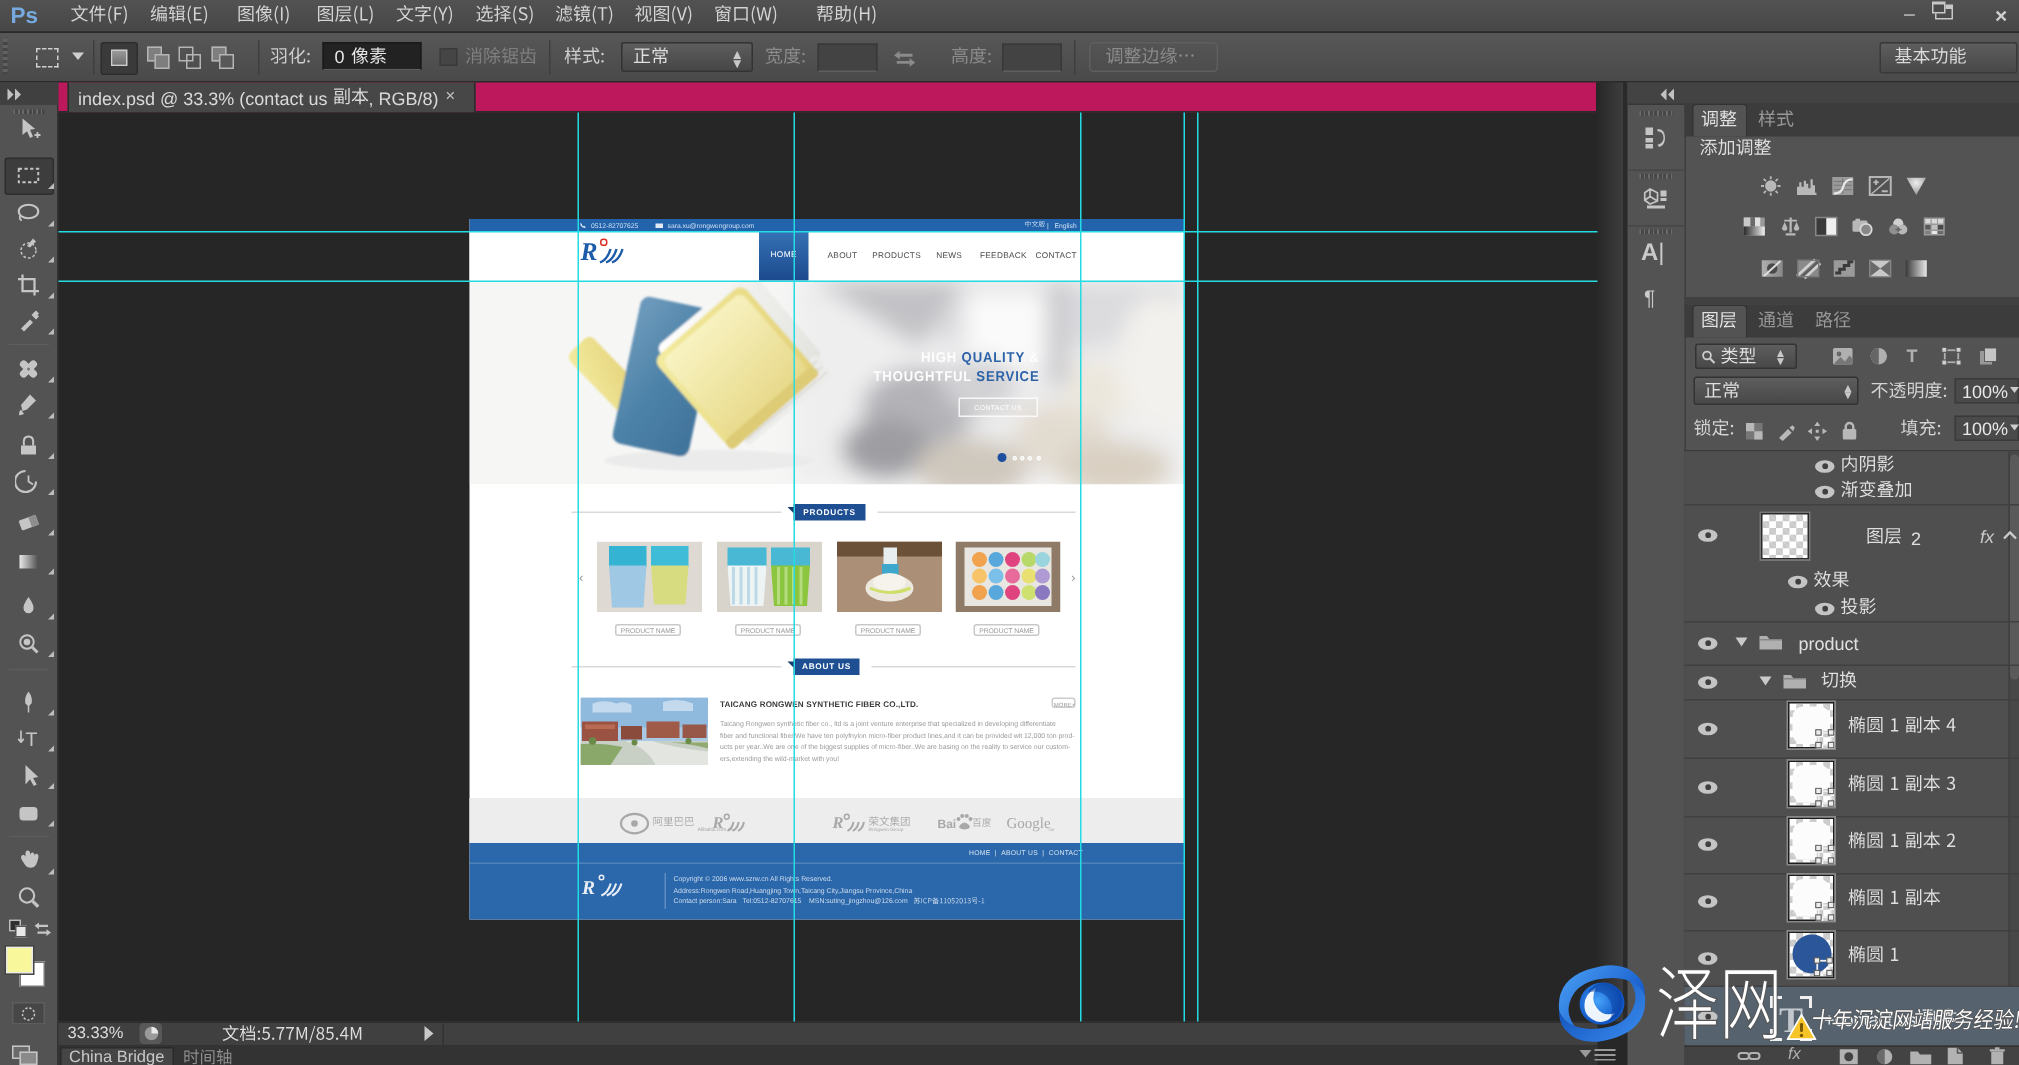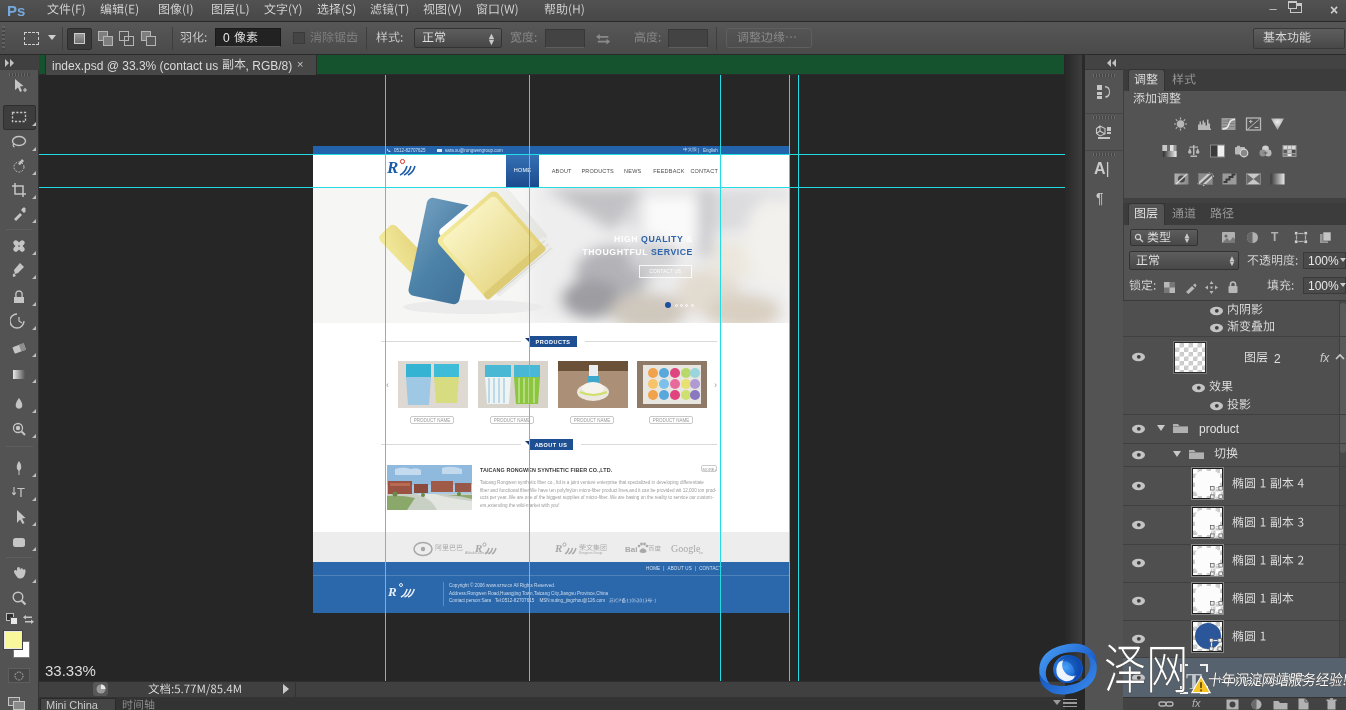--- a/index.html
+++ b/index.html
@@ -229,21 +229,21 @@
       <div class="a" style="left:13px;top:586px;width:17px;height:17px;background:#fff;border:1px solid #777"></div>
       <div class="a" style="left:4px;top:576px;width:18px;height:18px;background:#f8f79b;border:1px solid #e8e8e8;outline:1px solid #444"></div>
       <div class="a" style="left:8px;top:613px;width:22px;height:15px;background:#474747;border:1px solid #5e5e5e"></div>
       <circle class="a"></circle>
       <svg class="a" style="left:11px;top:615px" width="16" height="12">
         <circle cx="8" cy="6" r="4" fill="none" stroke="#c5c5c5" stroke-width="1" stroke-dasharray="1.5 1.2"></circle>
       </svg>
       <div class="a" style="left:8px;top:642px;width:12px;height:9px;border:1px solid #c5c5c5;background:#6a6a6a"></div>
       <div class="a" style="left:13px;top:646px;width:12px;height:9px;border:1px solid #c5c5c5;background:#8a8a8a"></div>
     </div>
-    <div class="a" style="left:39px;top:55px;width:1026px;height:20px;background:#14532d;border-bottom:1px solid #2b2b2b">
+    <div class="a" style="left:39px;top:55px;width:1026px;height:20px;background:#be185d;border-bottom:1px solid #2b2b2b">
       <div class="a" style="left:6px;top:0;width:272px;height:20px;background:#474747;border-right:1px solid #2b2b2b;border-left:1px solid #2b2b2b"></div>
       <div class="a" style="left:13px;top:3px;font-size:12px;color:#dadada">index.psd @ 33.3% (contact us <svg style="vertical-align:-3px" width="24.0" height="15.0" viewBox="0 0 24.0 15.0">
           <path fill="#dadada" d="M8.1 1.9H8.9V8.6H8.1ZM10.2 0.7H11.1V10.3Q11.1 10.8 10.9 11Q10.8 11.2 10.5 11.3Q10.3 11.5 9.8 11.5Q9.3 11.5 8.5 11.5Q8.5 11.4 8.5 11.2Q8.4 11.1 8.4 10.9Q8.3 10.7 8.2 10.6Q8.8 10.6 9.3 10.6Q9.7 10.6 9.9 10.6Q10.1 10.6 10.1 10.6Q10.2 10.5 10.2 10.3ZM0.7 1H7.3V1.8H0.7ZM1.4 10.1H6.6V10.8H1.4ZM1.5 8.2H6.6V8.9H1.5ZM3.6 6.8H4.5V10.5H3.6ZM1 6.3H7.1V11.4H6.3V7.1H1.8V11.5H1ZM2.3 3.4V4.8H5.8V3.4ZM1.4 2.7H6.6V5.5H1.4Z M12.8 3H23.2V3.9H12.8ZM14.7 8.4H21.3V9.3H14.7ZM17.5 0.5H18.5V11.5H17.5ZM16.6 3.3 17.5 3.6Q17 4.8 16.3 6Q15.7 7.1 14.8 8Q14 9 13.1 9.6Q13 9.5 12.9 9.4Q12.8 9.2 12.7 9.1Q12.6 9 12.4 8.9Q13.3 8.3 14.1 7.5Q14.9 6.6 15.6 5.5Q16.2 4.4 16.6 3.3ZM19.3 3.3Q19.7 4.5 20.4 5.5Q21 6.6 21.8 7.4Q22.7 8.3 23.6 8.8Q23.5 8.9 23.3 9Q23.2 9.2 23.1 9.3Q23 9.5 22.9 9.6Q21.9 9 21.1 8Q20.3 7.1 19.6 6Q19 4.8 18.5 3.6Z"></path>
         </svg>, RGB/8)</div>
       <div class="a" style="left:258px;top:3px;font-size:11px;color:#c5c5c5">×</div>
     </div>
     <div class="a" style="left:39px;top:75px;width:1026px;height:606px;background:#262626"></div>
     <div class="a" style="left:1064px;top:55px;width:18px;height:626px;background:linear-gradient(90deg,#262626,#3d3d3d)"></div>
     <div class="a" style="left:1082px;top:55px;width:3px;height:626px;background:#2a2a2a"></div>
     <div class="a" style="left:313px;top:146px;width:477px;height:467px;background:#fff;z-index:10">
@@ -976,34 +976,34 @@
     <svg class="a" style="left:1298px;top:698px" width="11" height="12" viewBox="0 0 11 12">
       <path d="M0.5 0.5 H7 L10.5 4 V11.5 H0.5 Z" fill="#b2b2b2"></path>
       <path d="M7 0.5 V4 H10.5" fill="none" stroke="#555" stroke-width="1"></path>
     </svg>
     <svg class="a" style="left:1326px;top:698px" width="11" height="12" viewBox="0 0 11 12">
       <rect x="1.5" y="3" width="8" height="8.5" fill="#b2b2b2"></rect>
       <rect x="0.5" y="1.5" width="10" height="1.5" fill="#b2b2b2"></rect>
       <rect x="4" y="0.2" width="3" height="1.5" fill="#b2b2b2"></rect>
     </svg>
     <div class="a" style="left:39px;top:681px;width:1026px;height:16px;background:#404040;border-top:1px solid #2e2e2e"></div>
-    <div class="a" style="left:45px;top:662px;font-size:15px;color:#dcdcdc">33.33%</div>
+    <div class="a" style="left:45px;top:683px;font-size:11px;color:#dcdcdc">33.33%</div>
     <div class="a" style="left:93px;top:682px;width:15px;height:14px;background:#585858;border-radius:3px"></div>
     <svg class="a" style="left:96px;top:684px" width="10" height="10" viewBox="0 0 10 10">
       <circle cx="5" cy="5" r="4.5" fill="#9a9a9a"></circle>
       <path d="M5 5 L5 0.5 A4.5 4.5 0 0 1 9.5 5 Z" fill="#e8e8e8"></path>
     </svg>
     <svg style="position:absolute;left:148px;top:683px;" width="94.1" height="14.4" viewBox="0 0 94.1 14.4">
       <path fill="#dcdcdc" d="M8.3 2.9 9.2 3.1Q8.5 5.2 7.4 6.7Q6.2 8.3 4.6 9.3Q3 10.3 1 11Q0.9 10.9 0.8 10.8Q0.7 10.6 0.6 10.5Q0.5 10.3 0.4 10.2Q2.5 9.6 4 8.6Q5.5 7.7 6.6 6.3Q7.7 4.8 8.3 2.9ZM3.1 2.9Q3.8 4.7 4.9 6.2Q6 7.6 7.6 8.6Q9.1 9.7 11.1 10.2Q11 10.3 10.9 10.4Q10.8 10.5 10.7 10.7Q10.6 10.8 10.5 11Q8.5 10.4 6.9 9.3Q5.3 8.2 4.2 6.7Q3 5.1 2.3 3.2ZM0.6 2.5H11V3.3H0.6ZM4.9 0.7 5.8 0.4Q6 0.8 6.3 1.3Q6.5 1.8 6.7 2.2L5.7 2.5Q5.6 2.1 5.4 1.6Q5.1 1.1 4.9 0.7Z M12 2.9H16V3.7H12ZM13.7 0.5H14.5V11H13.7ZM13.6 3.4 14.2 3.6Q14.1 4.3 13.8 5Q13.6 5.8 13.4 6.5Q13.1 7.2 12.8 7.8Q12.6 8.4 12.2 8.9Q12.2 8.7 12 8.5Q11.9 8.3 11.8 8.1Q12.1 7.7 12.4 7.2Q12.6 6.6 12.9 6Q13.1 5.4 13.3 4.7Q13.5 4.1 13.6 3.4ZM14.5 4.1Q14.6 4.2 14.8 4.5Q15 4.8 15.3 5.2Q15.5 5.5 15.7 5.8Q15.9 6.1 16 6.2L15.5 6.9Q15.4 6.7 15.2 6.4Q15 6 14.8 5.7Q14.6 5.3 14.4 5Q14.2 4.7 14.1 4.5ZM18.6 0.5H19.5V5.1H18.6ZM21.3 1.2 22.1 1.4Q21.9 1.9 21.7 2.4Q21.5 2.9 21.3 3.4Q21.1 3.8 20.9 4.2L20.2 4Q20.4 3.6 20.6 3.1Q20.8 2.6 21 2.1Q21.2 1.6 21.3 1.2ZM16.1 1.5 16.8 1.2Q17 1.6 17.2 2.1Q17.4 2.6 17.6 3Q17.7 3.5 17.8 3.8L17.1 4.1Q17 3.8 16.8 3.3Q16.7 2.9 16.5 2.4Q16.3 1.9 16.1 1.5ZM16 4.7H22V10.9H21.2V5.5H16ZM16.1 7H21.5V7.8H16.1ZM15.7 9.4H21.5V10.2H15.7Z M24.6 5.6Q24.3 5.6 24.1 5.4Q23.8 5.2 23.8 4.8Q23.8 4.5 24.1 4.2Q24.3 4 24.6 4Q24.9 4 25.1 4.2Q25.4 4.5 25.4 4.8Q25.4 5.2 25.1 5.4Q24.9 5.6 24.6 5.6ZM24.6 10.3Q24.3 10.3 24.1 10Q23.8 9.8 23.8 9.5Q23.8 9.1 24.1 8.9Q24.3 8.7 24.6 8.7Q24.9 8.7 25.1 8.9Q25.4 9.1 25.4 9.5Q25.4 9.8 25.1 10Q24.9 10.3 24.6 10.3Z M29.2 10.3Q28.6 10.3 28.1 10.1Q27.6 9.9 27.2 9.7Q26.8 9.4 26.5 9.2L27 8.5Q27.3 8.7 27.6 8.9Q27.9 9.1 28.2 9.3Q28.6 9.4 29.1 9.4Q29.6 9.4 30 9.2Q30.4 8.9 30.7 8.5Q30.9 8 30.9 7.4Q30.9 6.5 30.4 6Q29.9 5.5 29.2 5.5Q28.7 5.5 28.4 5.6Q28.1 5.7 27.8 6L27.2 5.6L27.5 1.7H31.6V2.6H28.4L28.2 5Q28.4 4.9 28.7 4.8Q29 4.7 29.4 4.7Q30.1 4.7 30.7 5Q31.3 5.3 31.6 5.9Q32 6.4 32 7.4Q32 8.3 31.6 8.9Q31.2 9.6 30.5 9.9Q29.9 10.3 29.2 10.3Z M34.2 10.3Q33.9 10.3 33.6 10Q33.4 9.8 33.4 9.5Q33.4 9.1 33.6 8.9Q33.9 8.7 34.2 8.7Q34.5 8.7 34.7 8.9Q34.9 9.1 34.9 9.5Q34.9 9.8 34.7 10Q34.5 10.3 34.2 10.3Z M38.1 10.1Q38.1 8.9 38.3 7.9Q38.4 6.9 38.7 6Q38.9 5.1 39.4 4.3Q39.8 3.4 40.4 2.6H36.3V1.7H41.6V2.3Q40.9 3.3 40.4 4.2Q39.9 5 39.7 5.9Q39.4 6.8 39.3 7.9Q39.2 8.9 39.1 10.1Z M44.4 10.1Q44.5 8.9 44.6 7.9Q44.8 6.9 45.1 6Q45.3 5.1 45.8 4.3Q46.2 3.4 46.8 2.6H42.7V1.7H48V2.3Q47.3 3.3 46.8 4.2Q46.3 5 46.1 5.9Q45.8 6.8 45.7 7.9Q45.6 8.9 45.5 10.1Z M49.7 10.1V1.7H51L52.6 6.2Q52.7 6.6 52.9 7.1Q53 7.5 53.2 8H53.3Q53.4 7.5 53.5 7.1Q53.7 6.6 53.8 6.2L55.4 1.7H56.7V10.1H55.7V5.5Q55.7 5.1 55.8 4.7Q55.8 4.2 55.8 3.8Q55.8 3.3 55.9 3H55.8L55.1 4.9L53.6 9.3H52.8L51.2 4.9L50.6 3H50.5Q50.6 3.3 50.6 3.8Q50.6 4.2 50.6 4.7Q50.7 5.1 50.7 5.5V10.1Z M58 12.2 61.5 1H62.2L58.8 12.2Z M65.6 10.3Q64.8 10.3 64.2 10Q63.6 9.7 63.3 9.2Q62.9 8.7 62.9 8Q62.9 7.5 63.1 7Q63.4 6.6 63.7 6.2Q64.1 5.9 64.5 5.7V5.6Q64 5.3 63.7 4.8Q63.3 4.4 63.3 3.7Q63.3 3.1 63.6 2.6Q63.9 2.1 64.5 1.8Q65 1.6 65.6 1.6Q66.4 1.6 66.9 1.8Q67.4 2.1 67.7 2.6Q67.9 3.1 67.9 3.8Q67.9 4.2 67.8 4.6Q67.6 5 67.3 5.3Q67.1 5.6 66.8 5.8V5.9Q67.2 6.1 67.5 6.4Q67.8 6.7 68 7.1Q68.2 7.5 68.2 8.1Q68.2 8.7 67.9 9.2Q67.6 9.7 67 10Q66.4 10.3 65.6 10.3ZM66.2 5.5Q66.6 5.2 66.8 4.7Q67 4.3 67 3.8Q67 3.4 66.9 3.1Q66.7 2.7 66.4 2.5Q66.1 2.3 65.6 2.3Q65 2.3 64.7 2.7Q64.3 3.1 64.3 3.7Q64.3 4.2 64.5 4.5Q64.8 4.9 65.3 5.1Q65.7 5.3 66.2 5.5ZM65.6 9.5Q66.1 9.5 66.5 9.3Q66.8 9.1 67 8.8Q67.2 8.5 67.2 8.1Q67.2 7.6 67.1 7.3Q66.9 7 66.6 6.8Q66.3 6.6 65.9 6.4Q65.5 6.2 65 6Q64.5 6.4 64.2 6.8Q63.9 7.3 63.9 7.9Q63.9 8.4 64.1 8.7Q64.3 9.1 64.7 9.3Q65.1 9.5 65.6 9.5Z M71.8 10.3Q71.1 10.3 70.6 10.1Q70.1 9.9 69.7 9.7Q69.4 9.4 69.1 9.2L69.6 8.5Q69.9 8.7 70.1 8.9Q70.4 9.1 70.8 9.3Q71.2 9.4 71.7 9.4Q72.2 9.4 72.6 9.2Q73 8.9 73.2 8.5Q73.5 8 73.5 7.4Q73.5 6.5 73 6Q72.5 5.5 71.7 5.5Q71.3 5.5 71 5.6Q70.7 5.7 70.3 6L69.8 5.6L70 1.7H74.1V2.6H70.9L70.7 5Q71 4.9 71.3 4.8Q71.6 4.7 72 4.7Q72.7 4.7 73.3 5Q73.9 5.3 74.2 5.9Q74.5 6.4 74.5 7.4Q74.5 8.3 74.1 8.9Q73.7 9.6 73.1 9.9Q72.5 10.3 71.8 10.3Z M76.7 10.3Q76.4 10.3 76.2 10Q76 9.8 76 9.5Q76 9.1 76.2 8.9Q76.4 8.7 76.7 8.7Q77.1 8.7 77.3 8.9Q77.5 9.1 77.5 9.5Q77.5 9.8 77.3 10Q77.1 10.3 76.7 10.3Z M82.3 10.1V4.4Q82.3 4.1 82.3 3.6Q82.3 3.2 82.3 2.8H82.3Q82.1 3.1 81.9 3.5Q81.8 3.8 81.6 4.1L79.7 7H84.4V7.8H78.6V7.1L82.1 1.7H83.2V10.1Z M85.9 10.1V1.7H87.2L88.8 6.2Q88.9 6.6 89.1 7.1Q89.2 7.5 89.4 8H89.4Q89.6 7.5 89.7 7.1Q89.9 6.6 90 6.2L91.6 1.7H92.9V10.1H91.9V5.5Q91.9 5.1 91.9 4.7Q92 4.2 92 3.8Q92 3.3 92.1 3H92L91.3 4.9L89.7 9.3H89L87.4 4.9L86.8 3H86.7Q86.8 3.3 86.8 3.8Q86.8 4.2 86.8 4.7Q86.9 5.1 86.9 5.5V10.1Z"></path>
     </svg>
     <div class="a" style="left:283px;top:684px;width:0;height:0;border-top:5px solid transparent;border-bottom:5px solid transparent;border-left:6px solid #c9c9c9"></div>
     <div class="a" style="left:295px;top:681px;width:1px;height:16px;background:#333"></div>
     <div class="a" style="left:39px;top:697px;width:1026px;height:13px;background:#333"></div>
     <div class="a" style="left:40px;top:698px;width:76px;height:12px;background:#454545;border:1px solid #2a2a2a;border-bottom:none"></div>
-    <div class="a" style="left:46px;top:699px;font-size:11px;color:#c9c9c9">Mini China</div>
+    <div class="a" style="left:46px;top:699px;font-size:11px;color:#c9c9c9">China Bridge</div>
     <svg style="position:absolute;left:122px;top:699px;" width="33.0" height="13.8" viewBox="0 0 33.0 13.8">
       <path fill="#909090" d="M1.3 1.4H4.3V8.5H1.3V7.8H3.6V2.1H1.3ZM1.3 4.5H3.9V5.3H1.3ZM0.9 1.4H1.7V9.4H0.9ZM4.8 2.6H10.6V3.5H4.8ZM8.4 0.5H9.2V9.3Q9.2 9.8 9.1 10Q9 10.2 8.7 10.3Q8.4 10.4 7.9 10.4Q7.3 10.5 6.5 10.4Q6.5 10.3 6.4 10Q6.3 9.8 6.2 9.6Q6.6 9.6 7 9.6Q7.4 9.6 7.7 9.6Q8 9.6 8.1 9.6Q8.3 9.6 8.3 9.5Q8.4 9.5 8.4 9.3ZM5.2 4.7 5.9 4.3Q6.2 4.8 6.5 5.2Q6.9 5.7 7.1 6.2Q7.4 6.6 7.6 7L6.9 7.4Q6.7 7.1 6.4 6.6Q6.2 6.1 5.8 5.6Q5.5 5.1 5.2 4.7Z M12 2.9H12.8V10.6H12ZM12.2 1 12.8 0.6Q13.1 0.8 13.3 1.1Q13.6 1.4 13.8 1.6Q14.1 1.9 14.2 2.2L13.5 2.6Q13.4 2.4 13.2 2.1Q12.9 1.8 12.7 1.5Q12.4 1.2 12.2 1ZM14.9 1.1H20.7V1.8H14.9ZM20.2 1.1H21V9.6Q21 9.9 21 10.1Q20.9 10.3 20.7 10.4Q20.4 10.5 20.1 10.5Q19.7 10.5 19.2 10.5Q19.2 10.4 19.1 10.1Q19 9.9 19 9.7Q19.3 9.8 19.6 9.8Q19.9 9.8 20 9.8Q20.1 9.7 20.2 9.7Q20.2 9.7 20.2 9.6ZM15.2 6.4V7.9H17.8V6.4ZM15.2 4.3V5.7H17.8V4.3ZM14.4 3.6H18.6V8.6H14.4Z M27.1 2.8H32.2V10.5H31.5V3.5H27.8V10.6H27.1ZM27.4 5.9H31.6V6.6H27.4ZM27.4 9.2H31.6V9.9H27.4ZM29.3 0.4H30.1V3.1H30.1V9.6H29.3V3.1H29.3ZM22.6 1.7H26.6V2.5H22.6ZM24.8 3.4H25.5V10.5H24.8ZM22.5 7.8Q23 7.8 23.7 7.6Q24.4 7.5 25.1 7.4Q25.9 7.3 26.7 7.1L26.7 7.8Q25.6 8.1 24.6 8.3Q23.5 8.5 22.7 8.6ZM22.9 6Q22.9 6 22.9 5.8Q22.8 5.7 22.8 5.5Q22.7 5.4 22.7 5.3Q22.8 5.3 22.9 5Q23.1 4.8 23.2 4.4Q23.3 4.2 23.4 3.8Q23.5 3.4 23.7 2.9Q23.8 2.3 24 1.7Q24.1 1.1 24.2 0.4L25 0.6Q24.8 1.5 24.6 2.4Q24.4 3.3 24.1 4.1Q23.8 4.9 23.5 5.6V5.6Q23.5 5.6 23.4 5.6Q23.3 5.7 23.2 5.7Q23.1 5.8 23 5.9Q22.9 6 22.9 6ZM22.9 6V5.3L23.4 5.1H26.6V5.9H23.7Q23.5 5.9 23.2 5.9Q23 6 22.9 6Z"></path>
     </svg>
     <svg class="a" style="left:1035px;top:638px;z-index:100;transform:rotate(-12deg)" width="66" height="62" viewBox="0 0 66 62">
 <defs>
 <linearGradient id="wm1" x1="0" y1="0" x2="1" y2=".8">
           <stop offset="0" stop-color="#4aa0f5"></stop>
           <stop offset="1" stop-color="#1355c8"></stop>
         </linearGradient>
 <linearGradient id="wm2" x1="1" y1="1" x2="0" y2="0">

